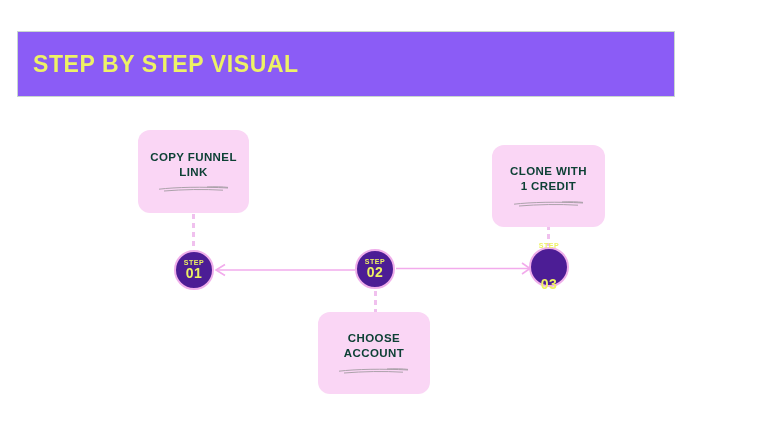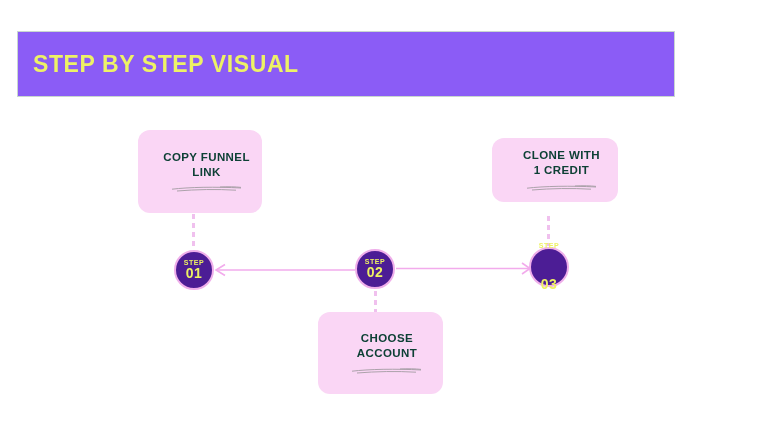--- a/index.html
+++ b/index.html
@@ -13,30 +13,30 @@
     background:#8b5cf6;border:1px solid #c9d6d0;box-sizing:border-box;
     display:flex;align-items:center;
   }
   .header h1{
     margin:0 0 0 15px;color:#edf266;font-size:23px;font-weight:bold;
     letter-spacing:0.6px;line-height:1;
   }
   
   .step-box{
     position:absolute;background:#fad6f5;border-radius:12px;
-    display:flex;flex-direction:column;align-items:center;justify-content:center;padding-left:13px;
+    display:flex;flex-direction:column;align-items:center;justify-content:center;
   }
   .step-box .label{
     color:#0d4035;font-weight:bold;font-size:11.5px;letter-spacing:0.4px;
     line-height:1.3;text-align:center;white-space:pre-line;
   }
   .squiggle{margin-top:5px;opacity:.8;}
   .squiggle path{stroke:#8d8d8d;stroke-width:0.9;fill:none;}
   #box-1{left:138px;top:130px;width:111px;height:83px;}
-  #box-2{left:492px;top:138px;width:113px;height:64px;align-items:center;}
+  #box-2{left:492px;top:145px;width:113px;height:82px;align-items:center;}
   #box-3{left:318px;top:312px;width:112px;height:82px;}
   
   .step-circle{
     position:absolute;width:40px;height:40px;border-radius:50%;
     background:#4c1d95;border:2.5px solid #efaeea;box-sizing:border-box;
     display:flex;flex-direction:column;align-items:center;justify-content:center;
   }
   .step-circle .kicker{
     color:#edf163;font-size:7px;font-weight:bold;letter-spacing:0.6px;line-height:1;
   }

